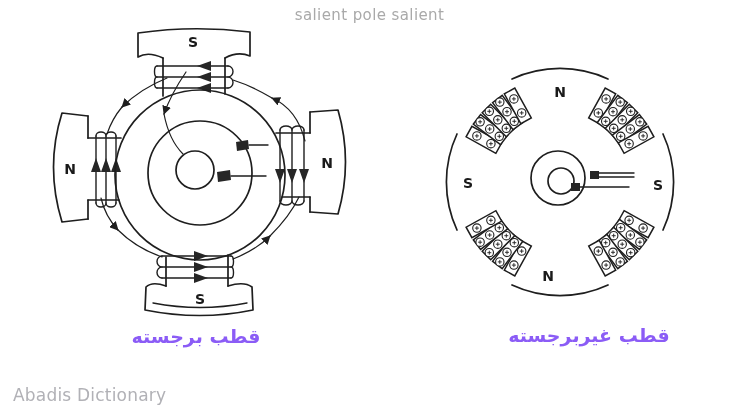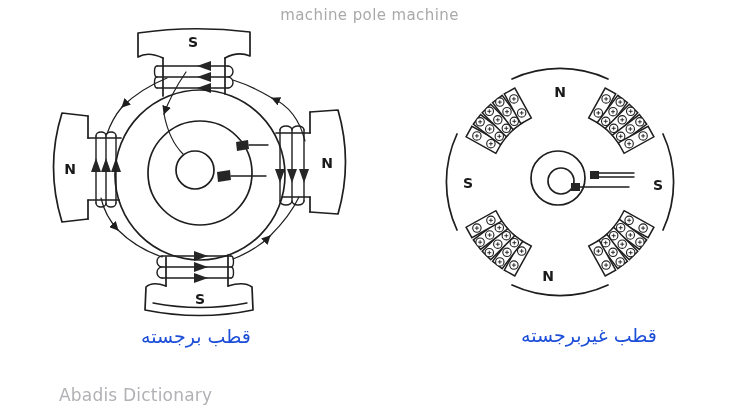--- a/index.html
+++ b/index.html
@@ -6,43 +6,43 @@
   body{
     width:739px;height:413px;background:#ffffff;position:relative;overflow:hidden;
     font-family:"DejaVu Sans",sans-serif;
   }
   .page-title{
     position:absolute;top:6px;left:0;width:739px;text-align:center;
     font-size:15px;letter-spacing:.4px;color:#a9a9a9;
   }
   .watermark{
     position:absolute;top:385px;left:13px;
-    font-size:17px;color:#b1b1b6;letter-spacing:.2px;margin-left:46px;
+    font-size:17px;color:#b1b1b6;letter-spacing:.2px;
   }
   .caption{
     position:absolute;width:210px;text-align:center;direction:rtl;
-    font-size:19px;font-weight:normal;color:#1d4ed8;
+    font-size:19px;font-weight:bold;color:#8b5cf6;
     font-family:"DejaVu Sans",sans-serif;
   }
   .caption.left{left:91px;top:325px;}
   .caption.right{left:484px;top:324px;}
   svg{position:absolute;top:0;left:0;}
   .ln{stroke:#1e1e1e;fill:none;stroke-width:1.4;stroke-linecap:round;stroke-linejoin:round;}
   .thick{stroke-width:1.7;}
   .thin{stroke-width:1.2;}
   .solid{fill:#262626;stroke:none;}
   .pole-label{
     font-family:"DejaVu Sans",sans-serif;font-size:14px;font-weight:bold;
     fill:#1a1a1a;text-anchor:middle;
   }
 </style>
 </head>
 <body>
 
-<div class="page-title">machine pole machine</div>
+<div class="page-title">salient pole salient</div>
 
 <svg width="739" height="413" viewBox="0 0 739 413">
   <defs>
     <marker id="arr" viewBox="0 0 10 10" refX="9" refY="5" markerWidth="7.5" markerHeight="7.5" orient="auto">
       <path d="M0,0 L10,5 L0,10 z" fill="#1e1e1e"></path>
     </marker>
   </defs>
 
   <g>
 

